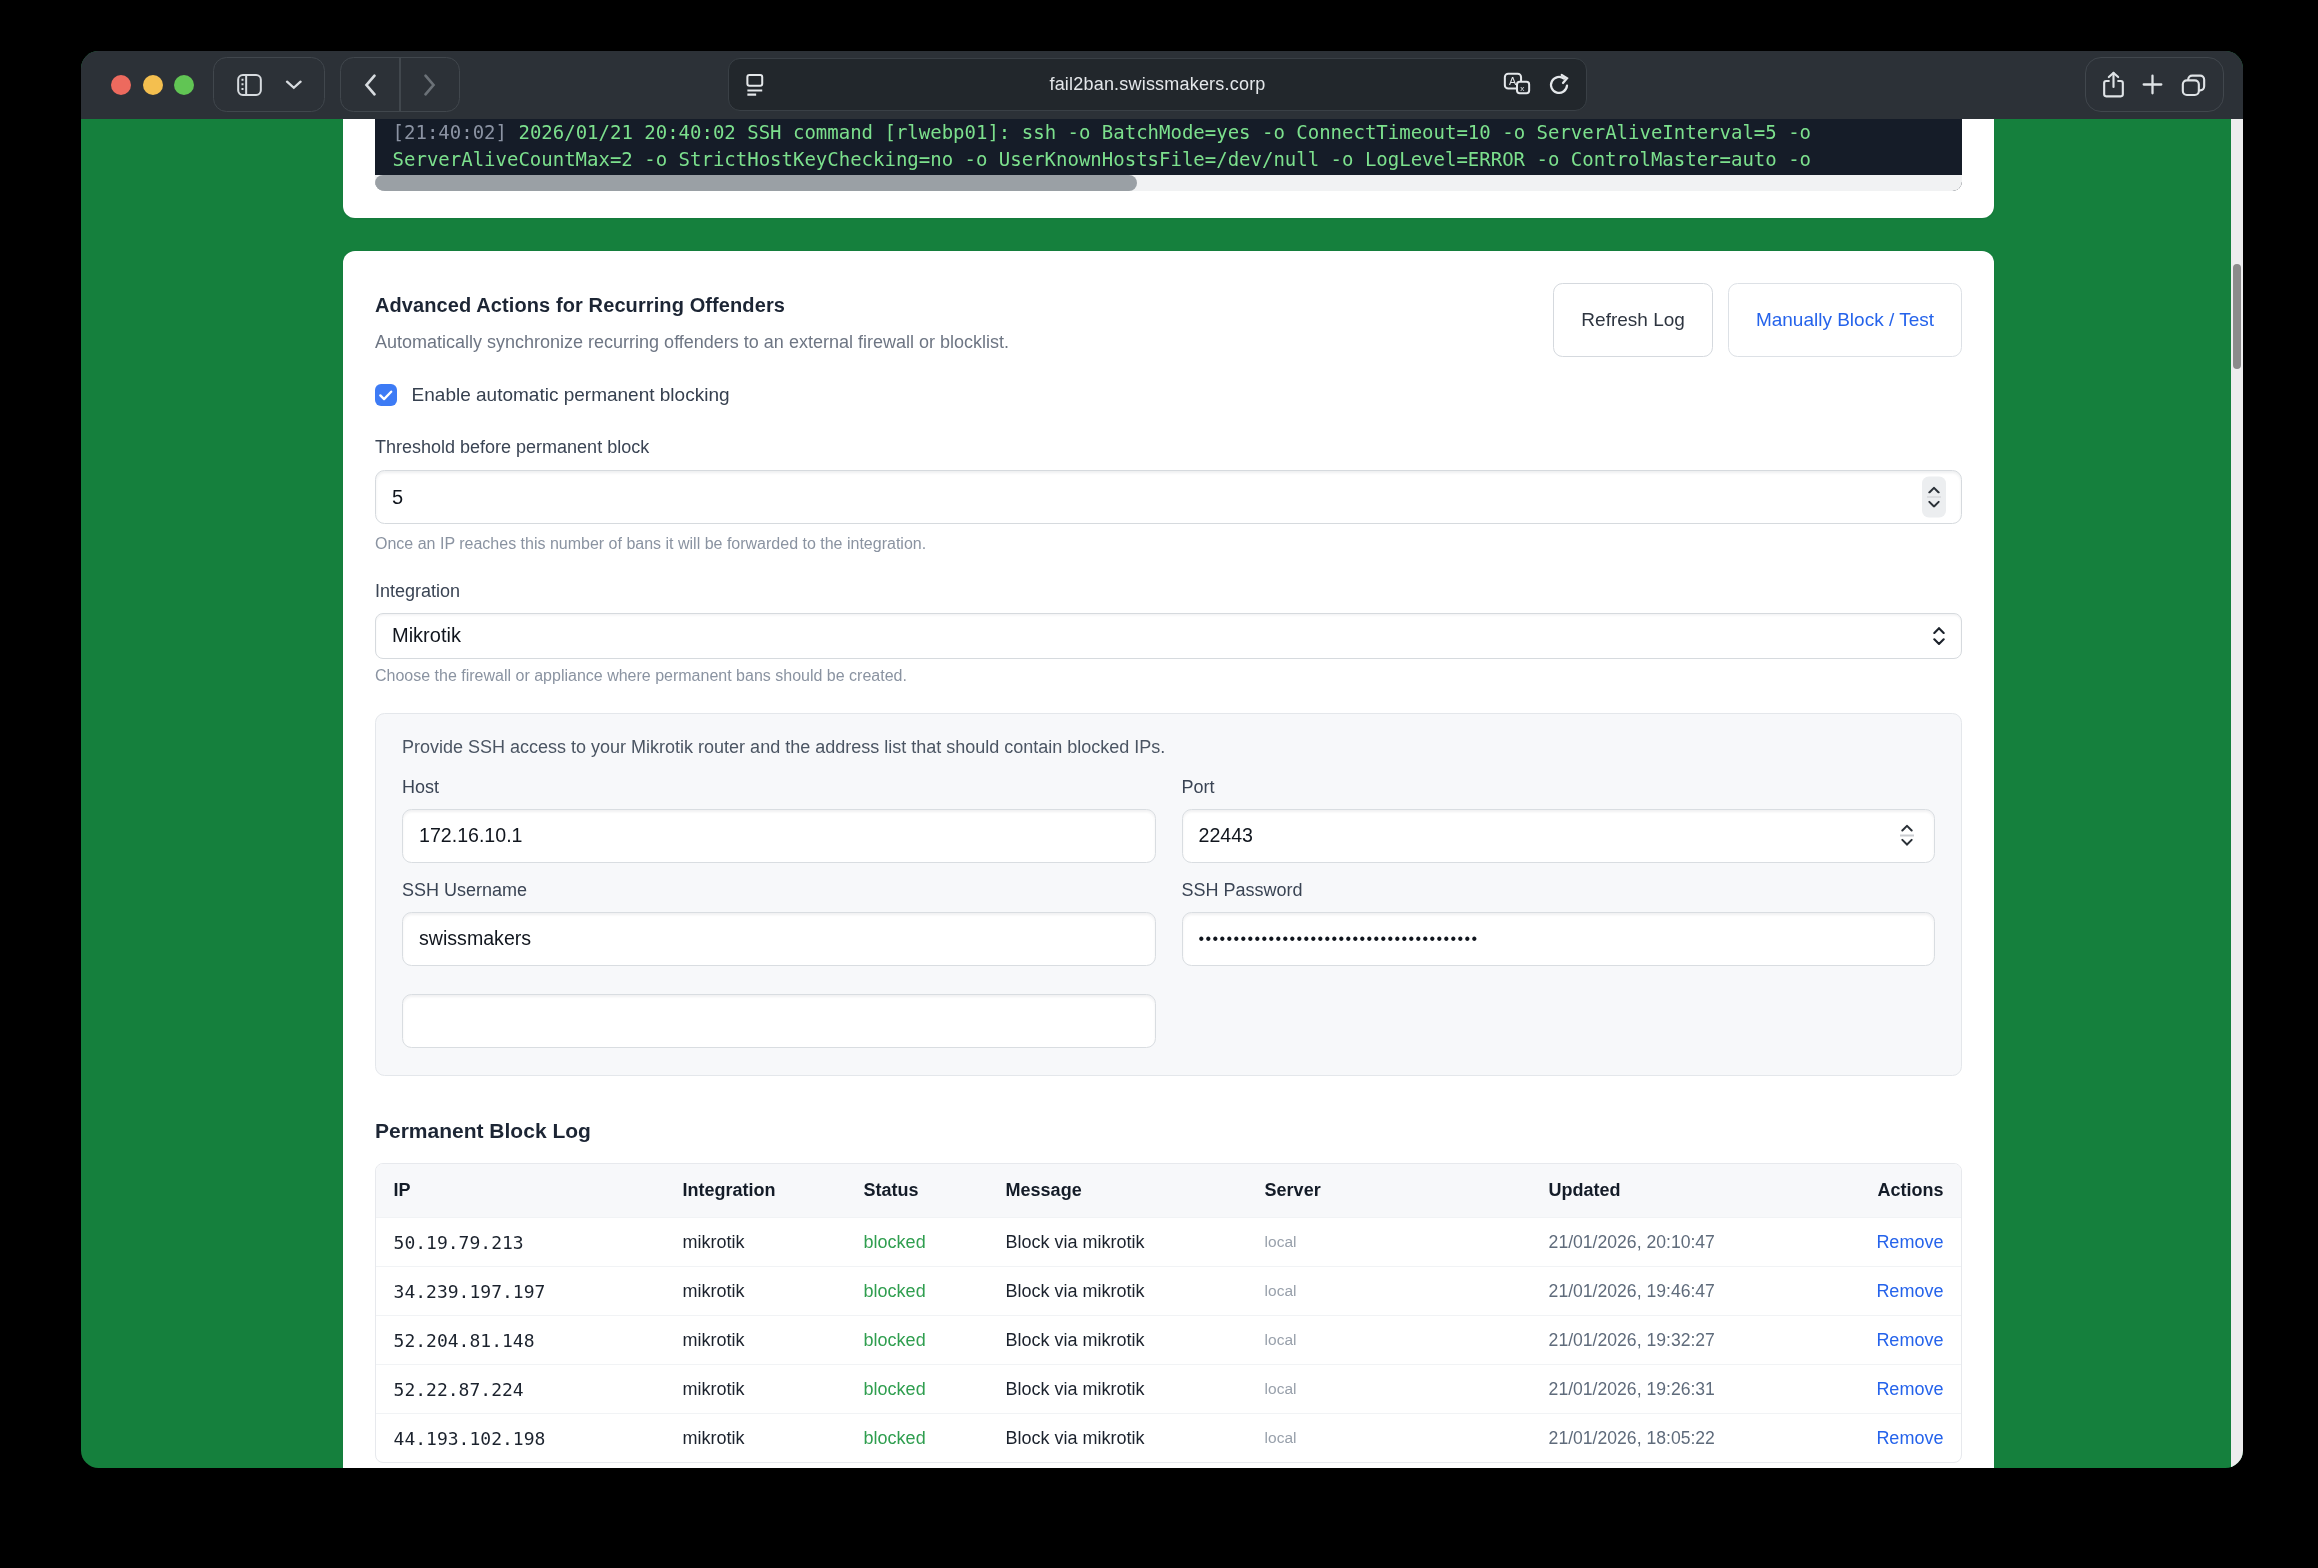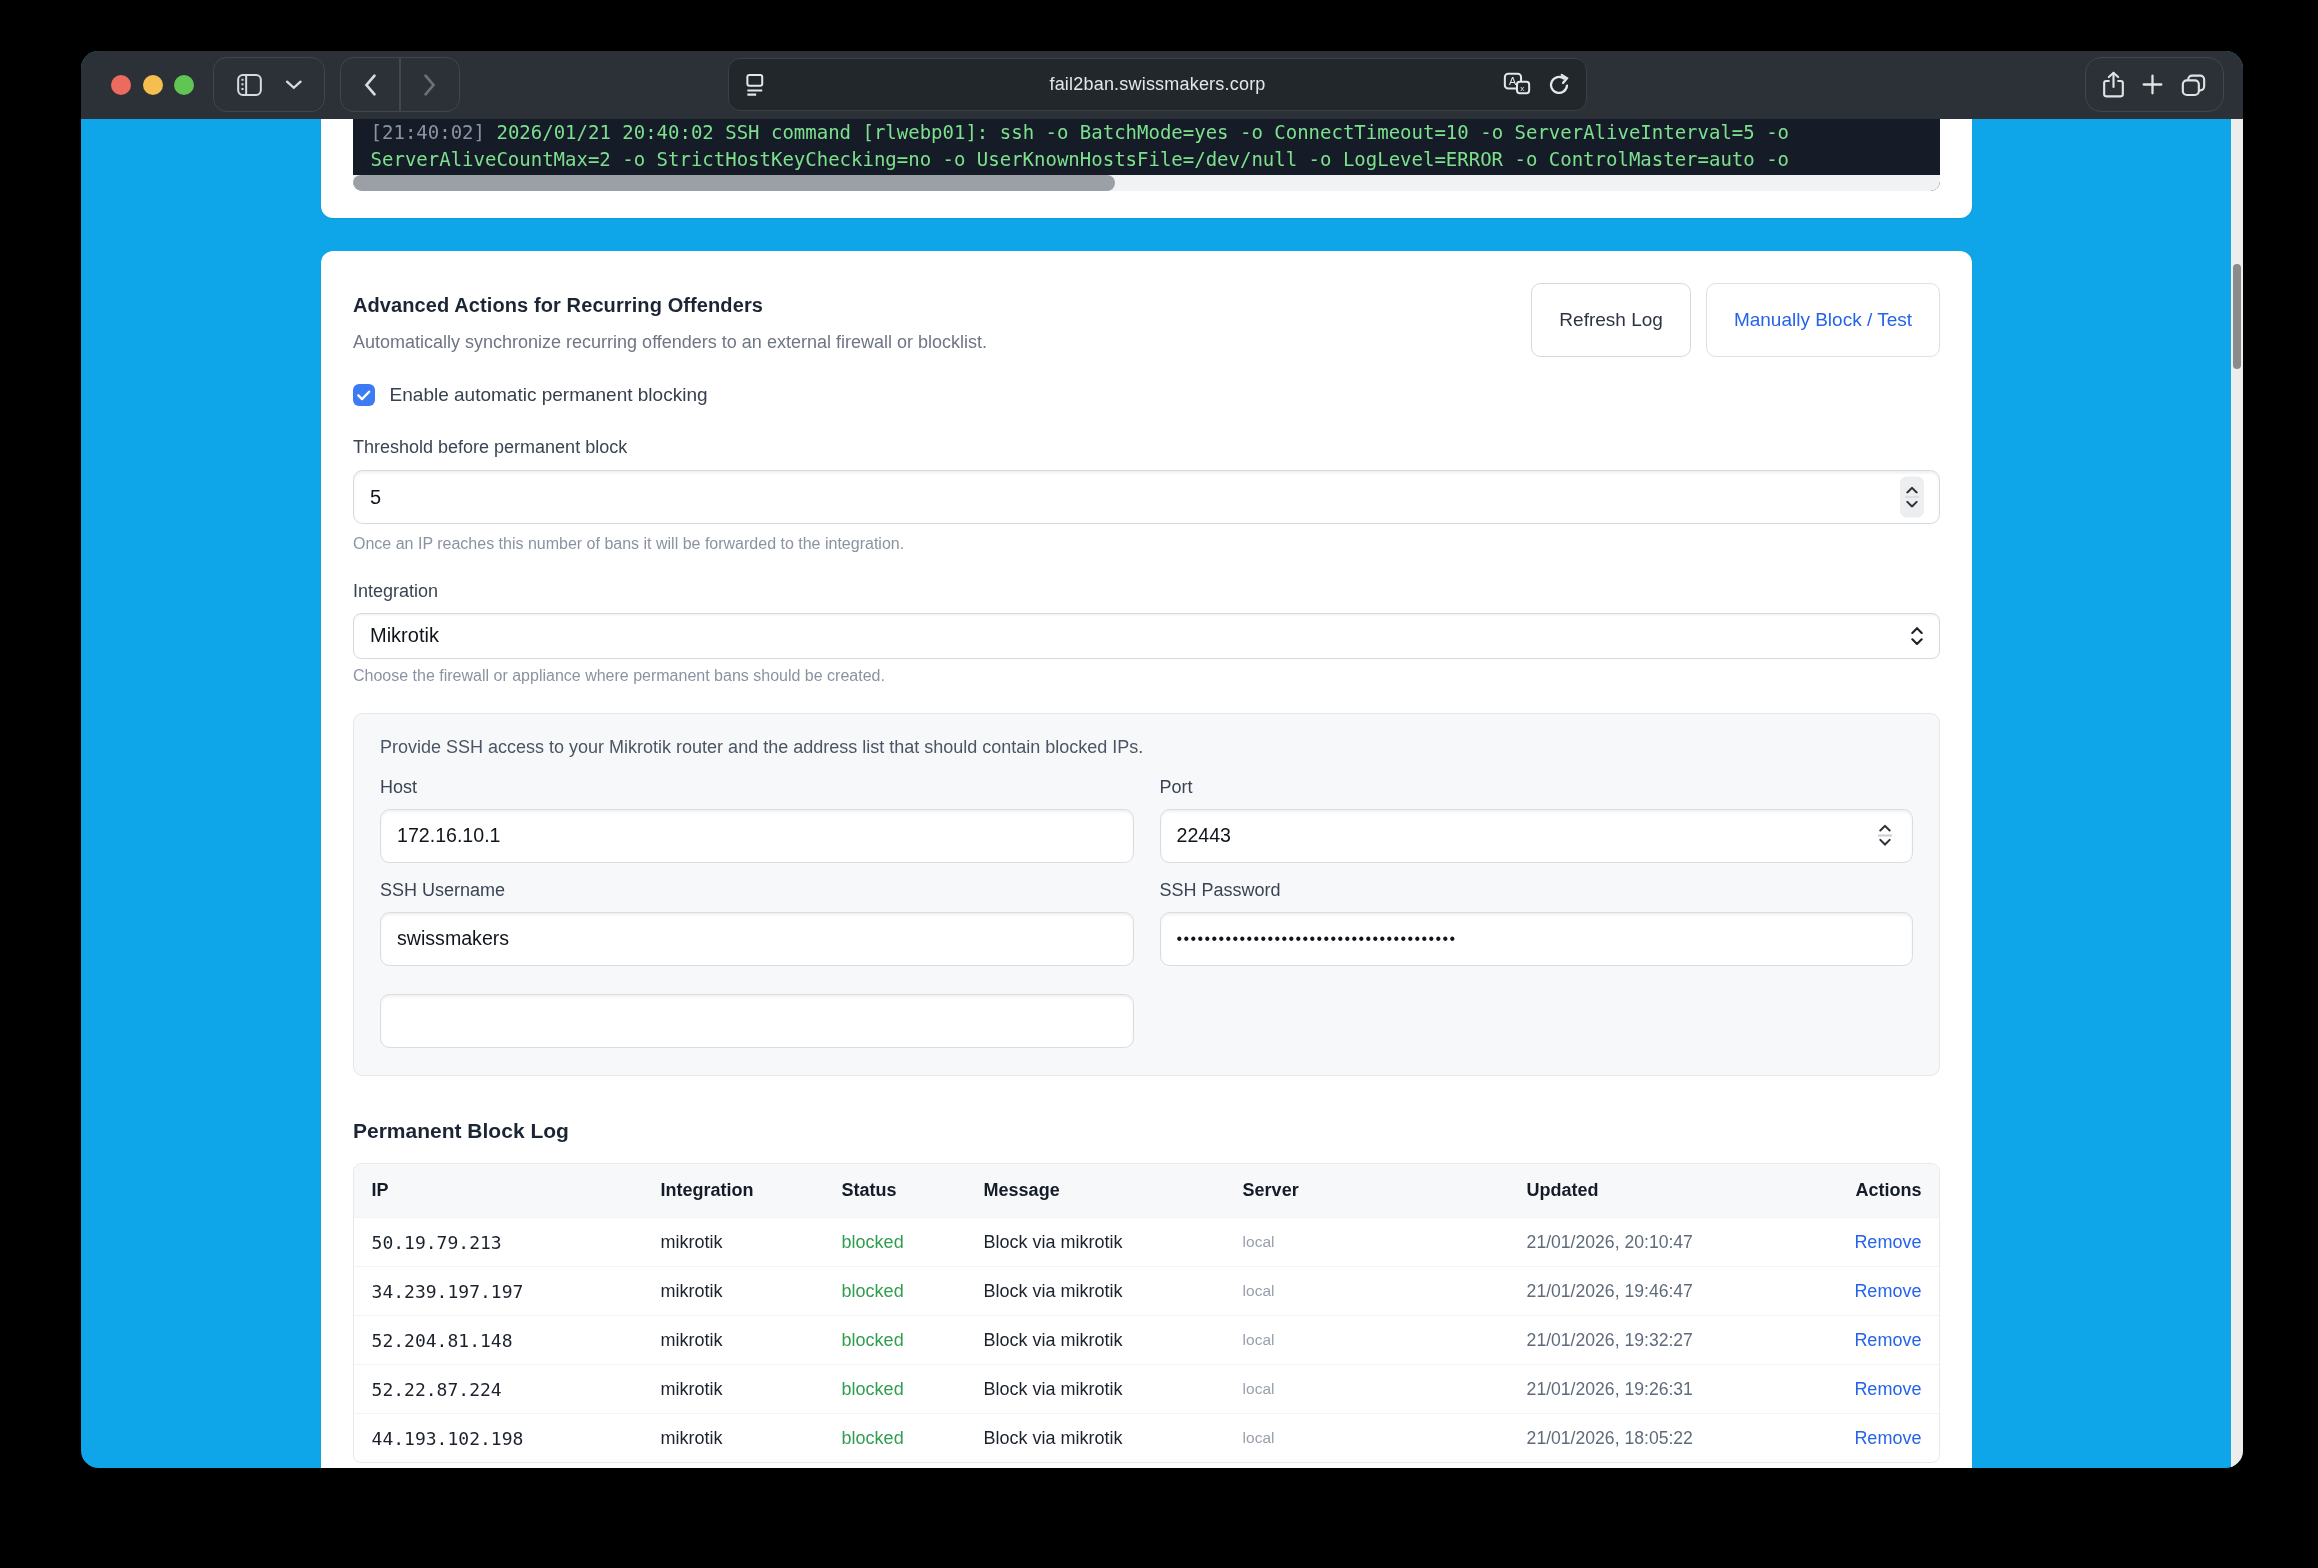--- a/index.html
+++ b/index.html
@@ -1,21 +1,21 @@
 <!DOCTYPE html>
 <html style="font-size:10.8px"><head>
 <meta charset="utf-8">
 <style>
   * { margin:0; padding:0; box-sizing:border-box; }
   html,body { width:2319px; height:1569px; background:#000; overflow:hidden;
               font-family:"Liberation Sans", sans-serif; }
 
   
   .window { position:absolute; left:81px; top:51px; width:2162px; height:1417px;
-            border-radius:17.6px; background:#0ea5e9; overflow:hidden;
+            border-radius:17.6px; background:#15803d; overflow:hidden;
             box-shadow:0 27px 81px rgba(0,0,0,.75); }
 
   
   .toolbar { position:relative; height:68px; background:#2c3137; }
   .traffic { position:absolute; left:30px; top:24px; display:flex; gap:11.5px; }
   .light { width:20px; height:20px; border-radius:50%; }
   .light.red{background:#ed6a5e;} .light.yellow{background:#f4bf4f;} .light.green{background:#61c554;}
 
   .tb-group { position:absolute; top:6px; height:55px; border:1.4px solid #41474d;
               border-radius:13.5px; display:flex; align-items:center; color:#d7dbdf; }
@@ -39,21 +39,21 @@
   svg.ic { display:block; }
 
   
   .content { position:absolute; top:68px; left:0; right:0; bottom:0; overflow:hidden; }
 
   
   .v-track { position:absolute; right:0; top:0; bottom:0; width:12px; background:#ededee; }
   .v-thumb { position:absolute; right:2px; top:145px; width:8px; height:105px;
              background:#8b8b8b; border-radius:4px; }
 
-  .card { position:absolute; left:240px; width:1651px; background:#fff; border-radius:12px;
+  .card { position:absolute; left:262px; width:1651px; background:#fff; border-radius:12px;
           box-shadow:0 0.7px 2px rgba(16,24,40,.06); }
   .card1 { top:-81px; height:180px; }
   .card2 { top:132px; height:1243px; padding:43px 32px 0 32px; }
 
   
   .terminal { position:absolute; left:32px; right:32px; top:57px; bottom:27px;
               background:#151c28; border-radius:9.5px; overflow:hidden;
               font-family:"DejaVu Sans Mono", monospace; font-size:19px; }
   .term-lines { padding:24px 0 0 17.6px; line-height:27px; white-space:nowrap; color:#7ce08d; }
   .term-prefix { color:#8b93a3; }

